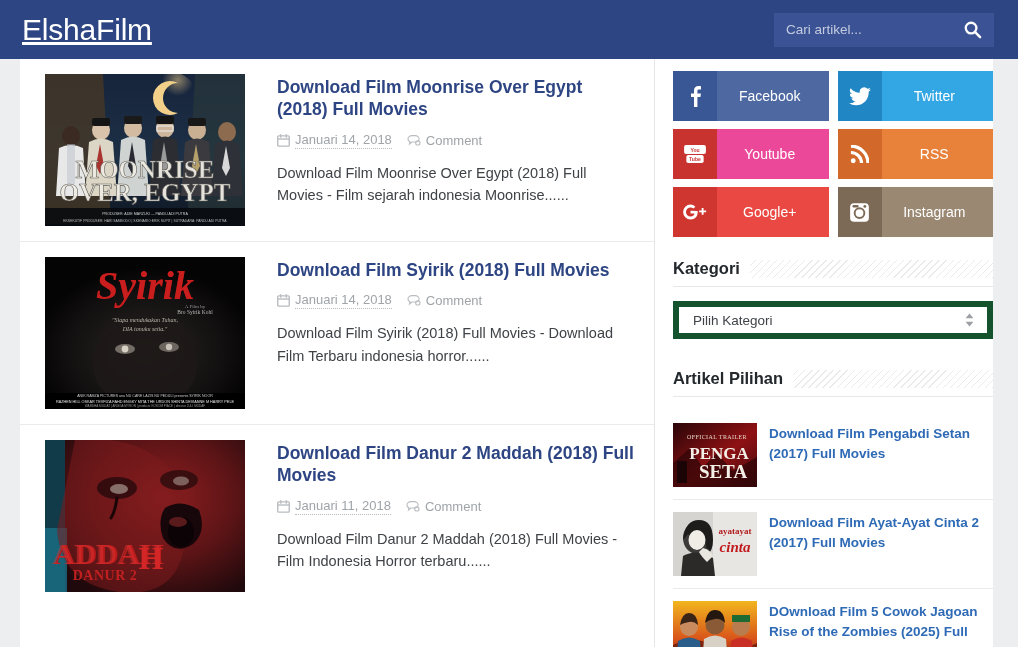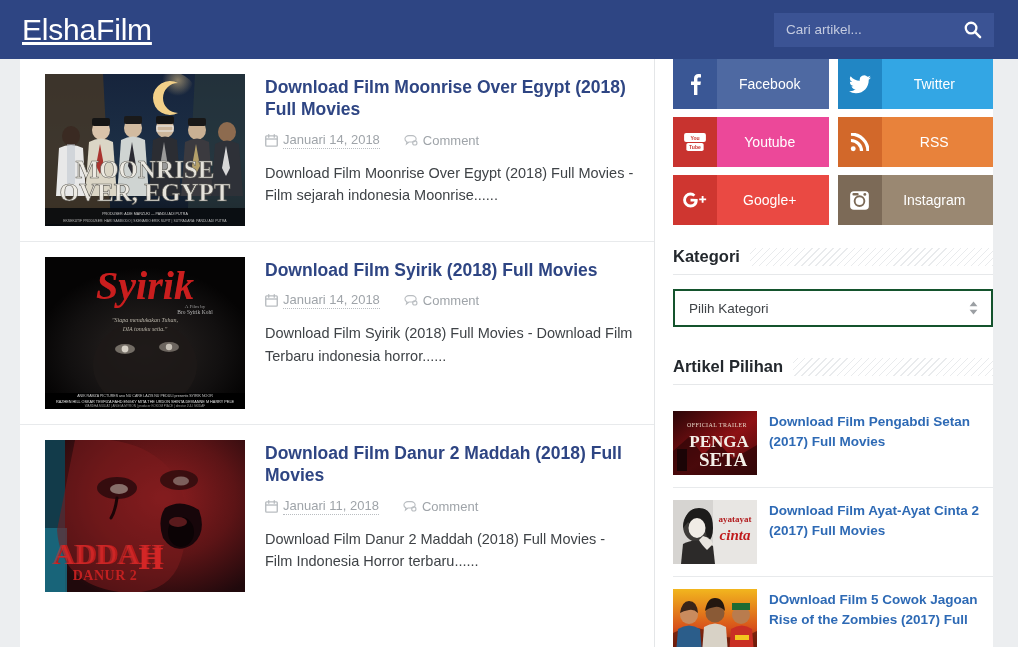--- a/index.html
+++ b/index.html
@@ -75,20 +75,21 @@
   }
 
   .content-col {
     width: 635px;
     border-right: 1px solid #e4e6e8;
     padding-right: 0;
   }
   .sidebar-col {
     width: 338px;
     padding-left: 18px;
+    padding-top: 12px;
   }
 
   
   .article {
     display: flex;
     padding: 15px 18px 15px 25px;
     border-bottom: 1px solid #e8eaec;
   }
   .article:last-child { border-bottom: none; }
 
@@ -96,34 +97,34 @@
     width: 200px;
     height: 152px;
     flex: 0 0 200px;
     margin-right: 20px;
     position: relative;
     overflow: hidden;
     background: #eab308;
   }
   .thumb svg { display: block; width: 100%; height: 100%; }
 
-  .art-body { flex: 1; min-width: 0; padding-top: 2px; }
+  .art-body { flex: 1; min-width: 0; padding-top: 2px; margin-left: 12px; }
   .art-title {
     font-size: 17.5px;
     line-height: 1.28;
     font-weight: bold;
     color: #2e4583;
     text-decoration: none;
     display: block;
     margin-bottom: 11px;
   }
   .art-meta {
     display: flex;
     align-items: center;
-    gap: 24px;
+    gap: 15px;
     font-size: 13px;
     color: #9fa4a9;
     margin-bottom: 13px;
   }
   .meta-item { display: flex; align-items: center; gap: 5px; }
   .meta-date { border-bottom: 1px dotted #b9bdc1; padding-bottom: 1px; }
   .art-excerpt {
     font-size: 14.5px;
     line-height: 1.55;
     color: #3f4347;
@@ -173,21 +174,21 @@
     flex: 1;
     height: 18px;
     background-image: repeating-linear-gradient(
       -45deg, #e9ebed 0 1px, transparent 1px 5px);
   }
   .widget-rule { height: 1px; background: #e6e8ea; margin-bottom: 14px; }
 
   .select-box {
     width: 100%;
     height: 38px;
-    border: 2px solid #14532d;
+    border: 6px solid #14532d;
     background: #fff;
     display: flex;
     align-items: center;
     justify-content: space-between;
     padding: 0 12px 0 14px;
     font-size: 13.5px;
     color: #3f4347;
     cursor: pointer;
     margin-bottom: 30px;
   }
@@ -586,19 +587,19 @@
               <path d="M31 38 q11 -7 22 0 l2 26 h-26Z" fill="#d8d2c6"></path>
             </g>
             <g>
               <circle cx="68" cy="26" r="9" fill="#b97c4e"></circle>
               <path d="M59 14 h18 v7 h-18Z" fill="#1d6b33"></path>
               <path d="M58 40 q11 -7 21 0 l2 24 h-25Z" fill="#c92f24"></path>
               <path d="M62 46 h14 v5 h-14Z" fill="#f3c51e"></path>
             </g>
           </svg>
         </a>
-        <a href="#" class="pop-title">DOwnload Film 5 Cowok Jagoan Rise of the Zombies (2017) Full</a>
+        <a href="#" class="pop-title">DOwnload Film 5 Cowok Jagoan Rise of the Zombies (2025) Full</a>
       </div>
 
     </div>
 
   </div>
 </div>
 
 </body></html>

